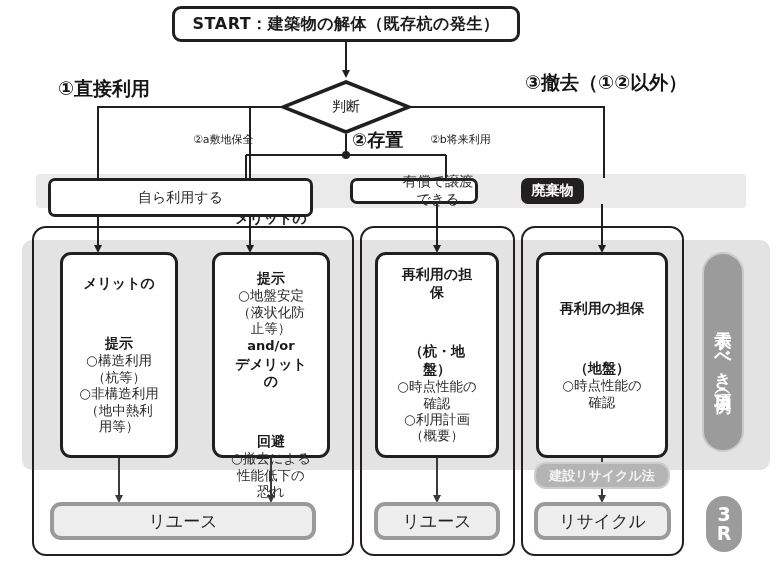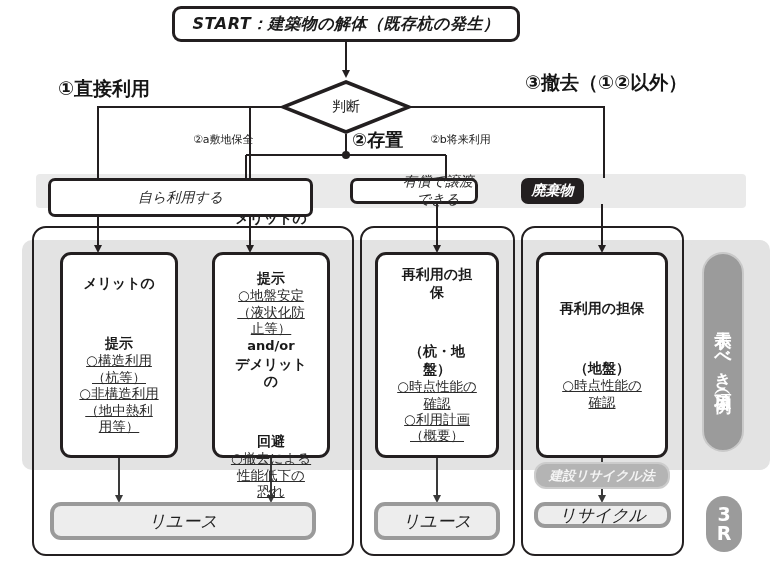--- a/index.html
+++ b/index.html
@@ -11,21 +11,21 @@
   #canvas{
     position:relative;
     width:777px;
     height:573px;
     overflow:hidden;
     background:#ffffff;
   }
 
   
   .abs{position:absolute;box-sizing:border-box;}
-  .ctr{display:flex;align-items:center;justify-content:center;text-align:center;font-style:italic;}
+  .ctr{display:flex;align-items:center;justify-content:center;text-align:center;}
 
   
   .start-node{
     left:172px;top:6px;width:348px;height:36px;
     border:3px solid #231f20;
     border-radius:9px;
     background:#fff;
     font-weight:bold;
     font-size:16px;
     letter-spacing:.5px;
@@ -85,38 +85,38 @@
     padding:6px 20px;
   }
   .card-1{left:60px;top:252px;width:118px;height:206px;}
   .card-2{left:212px;top:252px;width:118px;height:206px;}
   .card-3{left:375px;top:252px;width:124px;height:206px;}
   .card-4{left:536px;top:252px;width:132px;height:206px;}
 
   .card-title{font-size:14px;font-weight:bold;line-height:1.25;text-align:center;color:#1a1a1a;}
   .card-sub{font-size:14px;font-weight:bold;line-height:1.25;text-align:center;color:#1a1a1a;margin-top:42px;}
   .card-mid{font-size:13px;font-weight:bold;line-height:1.3;text-align:center;color:#1a1a1a;margin:1px 0;}
-  .bullets{font-size:13.5px;line-height:1.22;text-align:center;color:#2b2b2b;text-decoration:underline;}
+  .bullets{font-size:13.5px;line-height:1.22;text-align:center;color:#2b2b2b;}
   .bullets div{white-space:nowrap;}
 
   
   .pill-crl{
     left:534px;top:462px;width:136px;height:27px;
     background:#b4b4b4;color:#f4f4f4;font-weight:bold;font-size:13px;
     border-radius:12px;border:2px solid #cccccc;z-index:5;
   }
 
   
   .outcome{
     background:#ededed;border:4px solid #9a9a9a;border-radius:11px;
     font-size:17px;color:#1f1f1f;z-index:5;
   }
   .out-1{left:50px;top:502px;width:266px;height:38px;}
   .out-2{left:374px;top:502px;width:126px;height:38px;}
-  .out-3{left:534px;top:502px;width:137px;height:26px;align-items:center;}
+  .out-3{left:534px;top:502px;width:137px;height:38px;align-items:center;}
 
   
   .right-panel{left:690px;top:240px;width:80px;height:230px;background:#e3e3e3;border-radius:10px;z-index:1;}
   .vpill{
     left:702px;top:252px;width:42px;height:200px;
     background:#9b9b9b;border:2px solid #c9c9c9;border-radius:21px;z-index:4;
     display:flex;align-items:center;justify-content:center;
   }
   .vtext{
     writing-mode:vertical-rl;text-orientation:upright;

